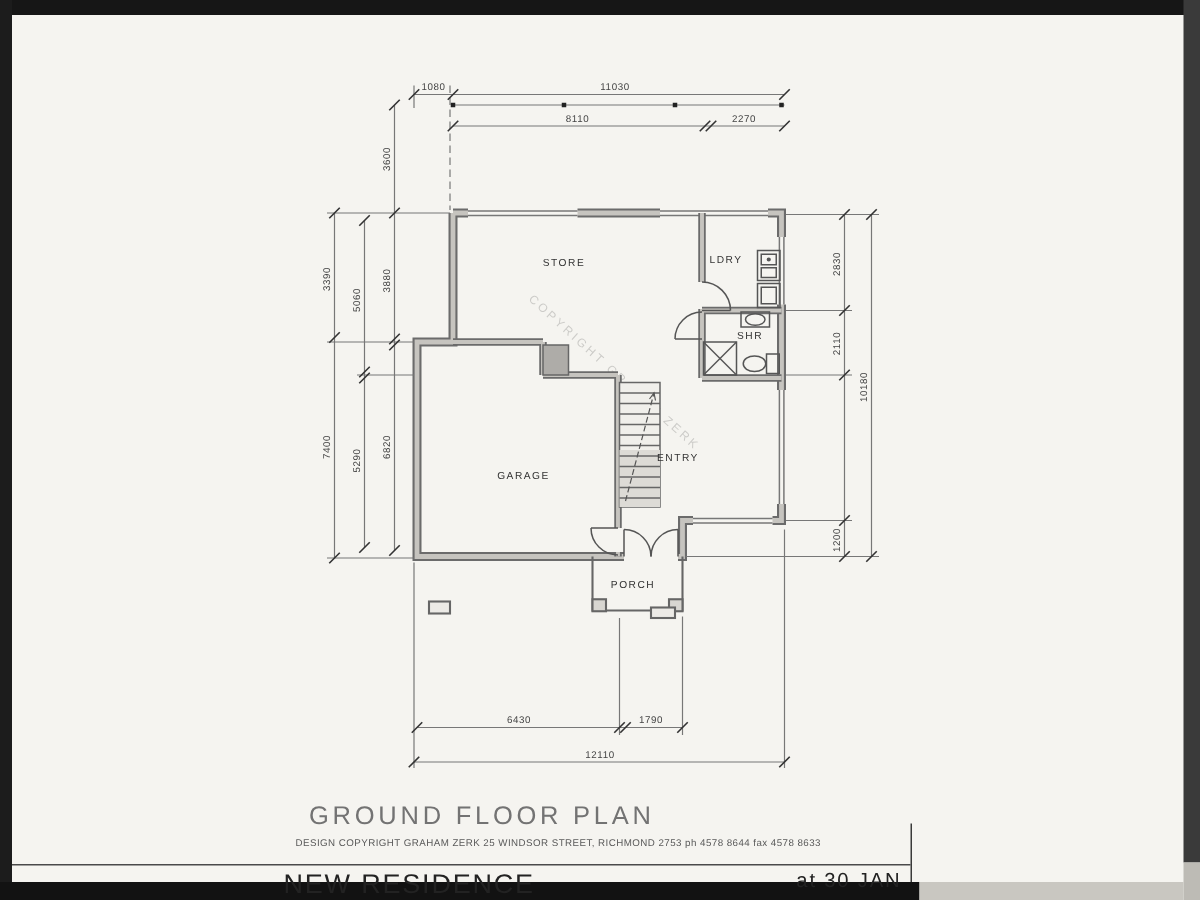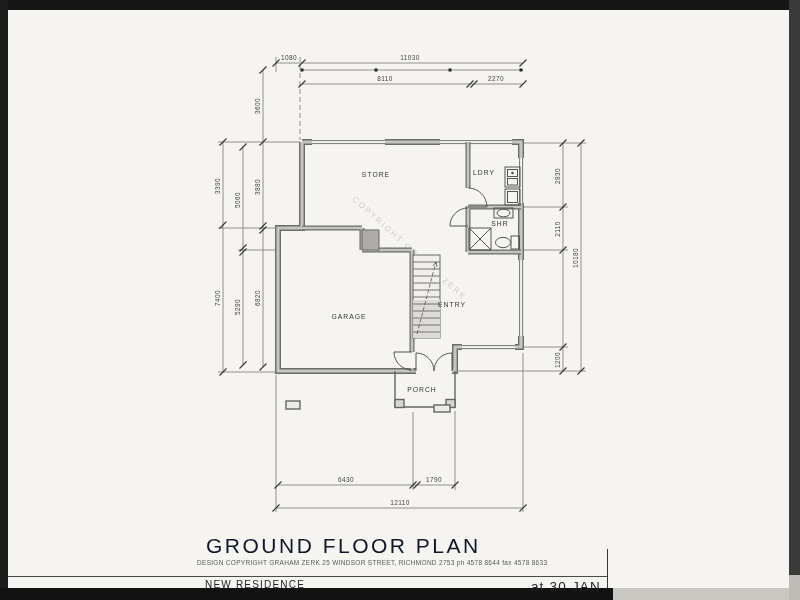--- a/index.html
+++ b/index.html
@@ -12,25 +12,25 @@
   .bar-top{left:0;top:0;width:800px;height:10px;background:#161616;}
   .bar-left{left:0;top:0;width:8px;height:600px;background:#1c1c1c;}
   .bar-right{left:789px;top:0;width:11px;height:575px;background:#3a3a3a;}
   .bar-right-fade{left:789px;top:575px;width:11px;height:25px;background:#bdbbb5;}
   .bar-bottom{left:0;top:588px;width:613px;height:12px;background:#121212;}
   .bar-bottom-fade{left:613px;top:588px;width:176px;height:12px;background:#c9c7c1;}
 
   svg{position:absolute;left:0;top:0;}
 
   .titleblock{position:absolute;color:#2e2e2e;}
-  .drawing-title{left:206px;top:534px;font-size:21px;letter-spacing:2.5px;color:#0f172a;}
+  .drawing-title{left:206px;top:534px;font-size:17px;letter-spacing:2.5px;color:#737373;}
   .copyright-line{left:197px;top:559px;font-size:6.5px;letter-spacing:.3px;color:#5a5a5a;white-space:nowrap;}
   .rule-h{position:absolute;left:8px;top:576px;width:599px;height:0;border-top:1.2px solid #4a4a4a;}
   .rule-v{position:absolute;left:607px;top:549px;width:0;height:39px;border-left:1.4px solid #3a3a3a;}
-  .project-name{left:189px;top:579px;font-size:10px;letter-spacing:1.2px;color:#222;margin-left:16px;}
+  .project-name{left:189px;top:579px;font-size:18px;letter-spacing:1.2px;color:#222;}
   .project-loc{left:0;top:579px;width:601px;text-align:right;font-size:13.5px;letter-spacing:1.2px;color:#222;}
 
   text{fill:#444;font-family:"Liberation Sans", sans-serif;}
   .dim{font-size:6.5px;letter-spacing:.4px;}
   .room{font-size:6.8px;letter-spacing:1px;fill:#333;}
   .wm{font-size:8px;letter-spacing:2px;fill:rgba(60,60,60,0.22);}
 </style>
 </head>
 <body>
 

